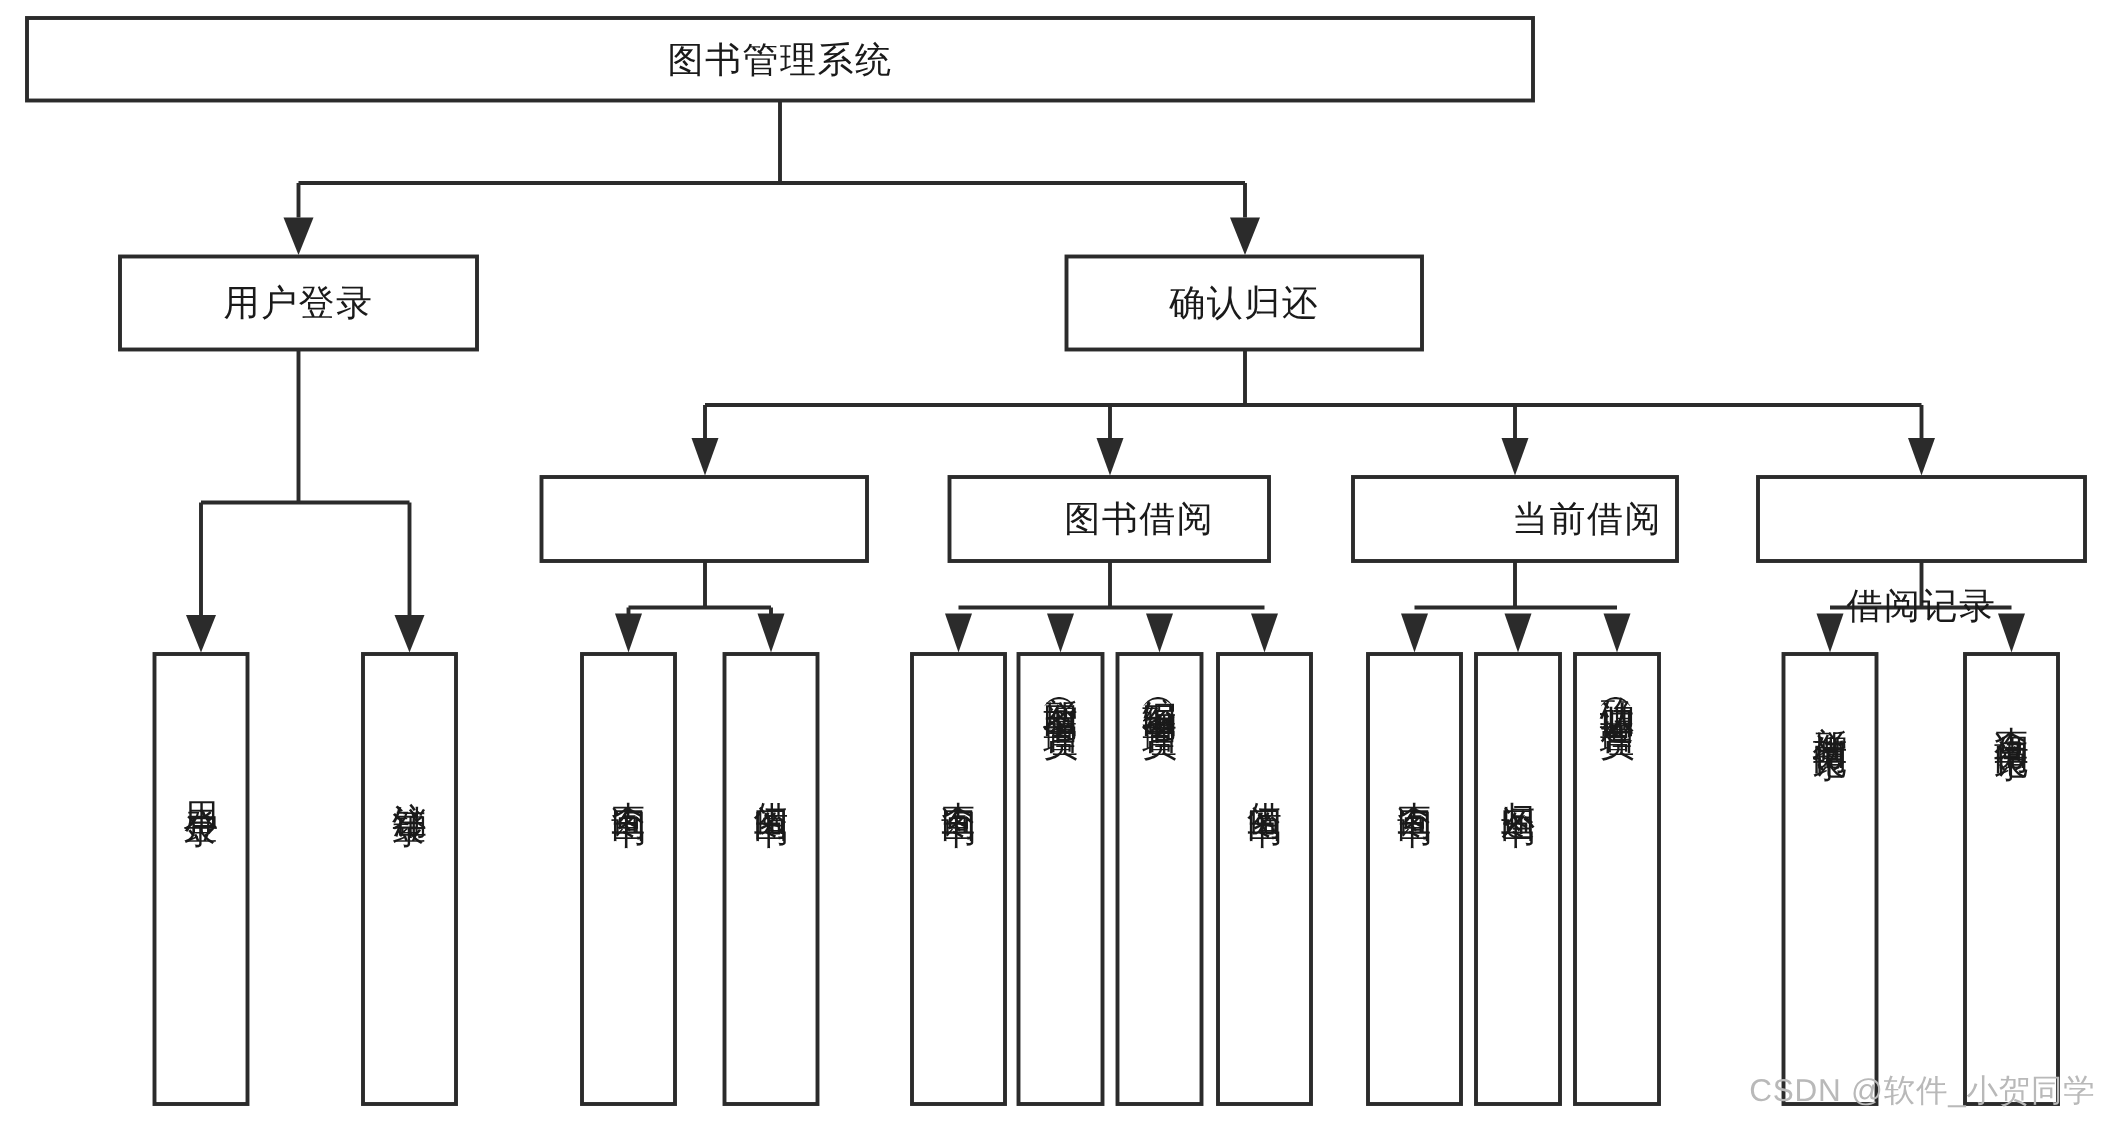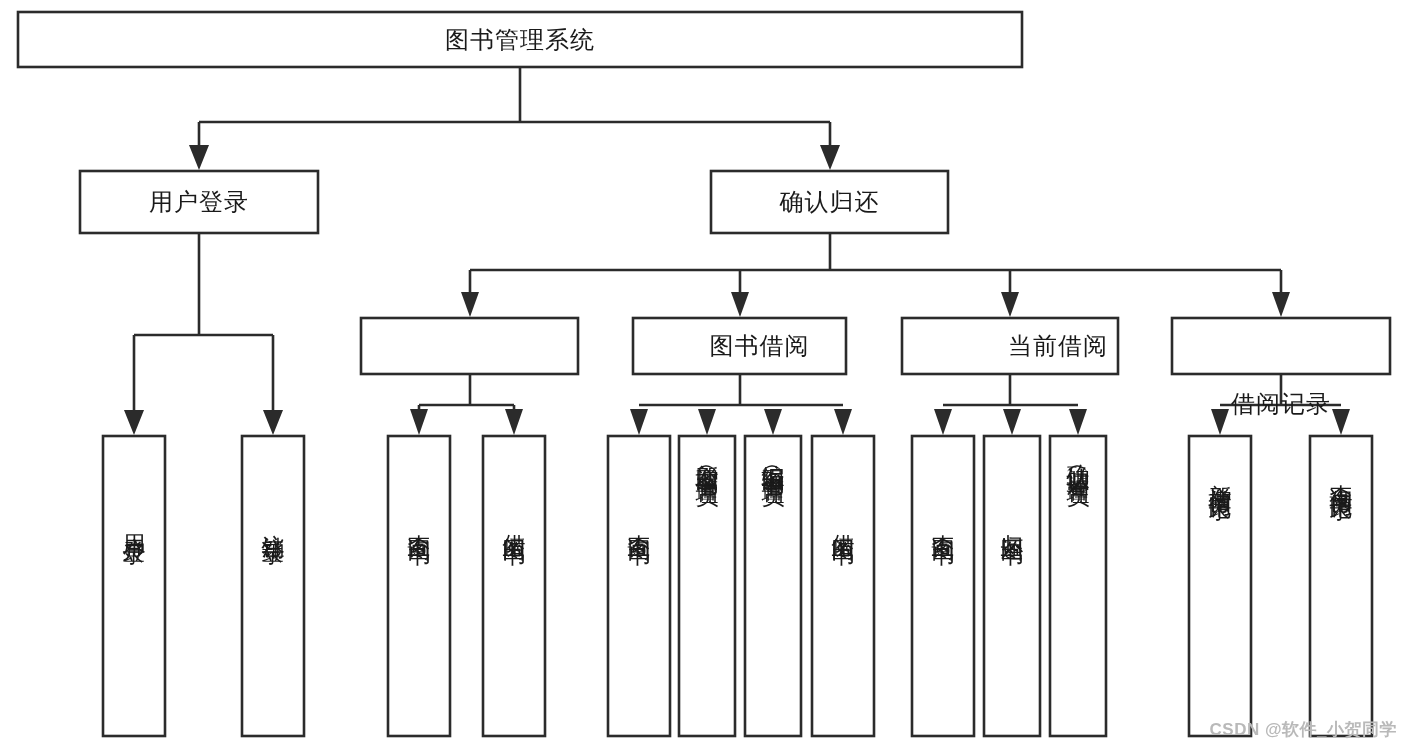--- a/index.html
+++ b/index.html
@@ -70,26 +70,25 @@
     font-size: 24px;
     color: #1a1a1a;
     letter-spacing: 1px;
     white-space: nowrap;
   }
   #watermark {
     position: absolute;
     right: 8px;
     bottom: 6px;
     font-family: "Liberation Sans", "DejaVu Sans", sans-serif;
-    font-size: 17px;
+    font-size: 21px;
     color: #b9b9b9;
     letter-spacing: 0.5px;
     white-space: nowrap;
     pointer-events: none;
-    font-weight: bold;
   }
 </style>
 </head>
 <body>
 
 <div id="diagram-root">
 
   <svg class="flowchart" viewBox="0 0 1405 747" xmlns="http://www.w3.org/2000/svg">
 
     <g>

